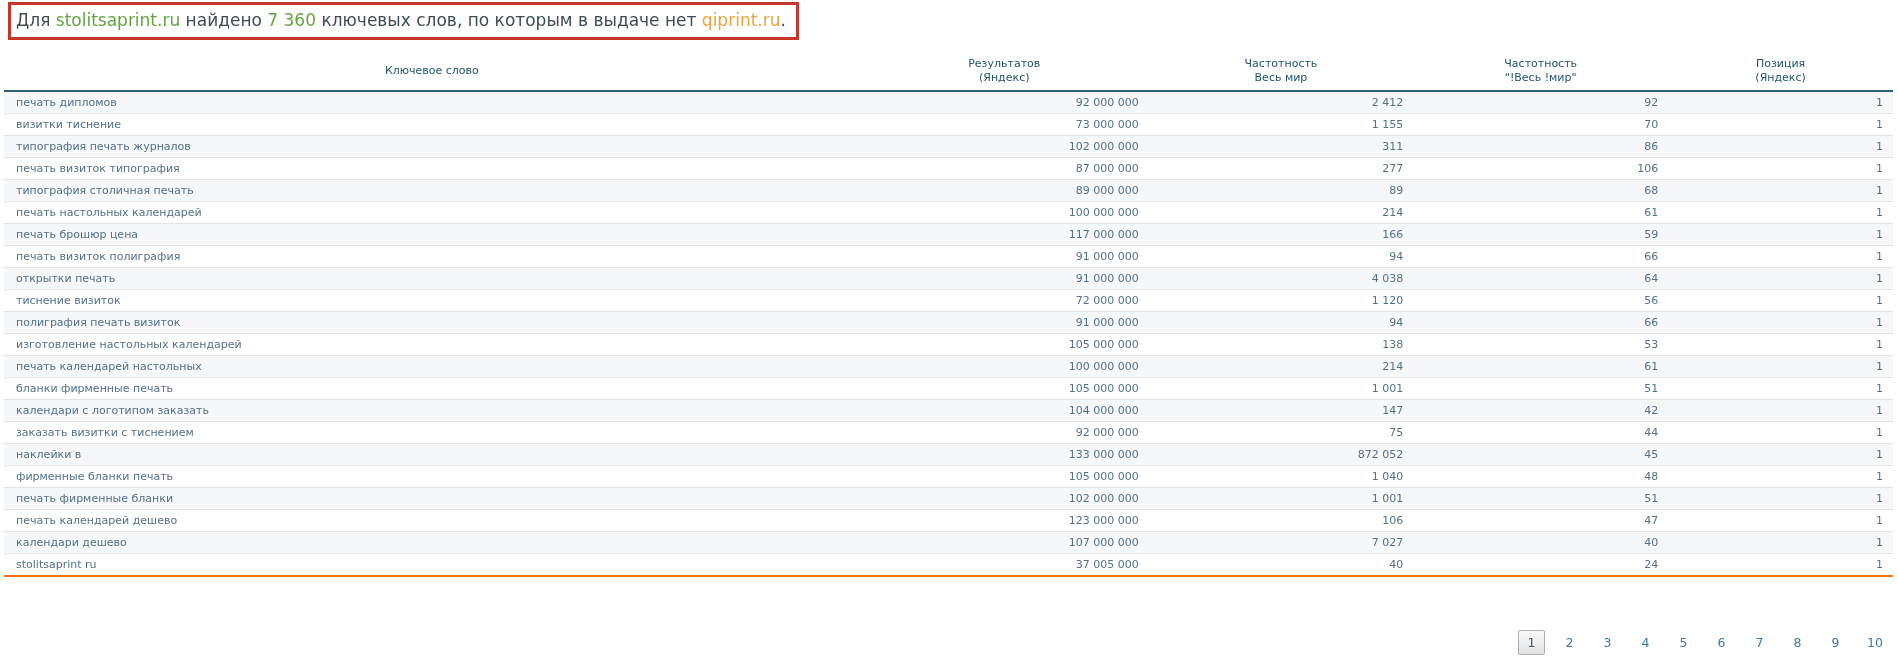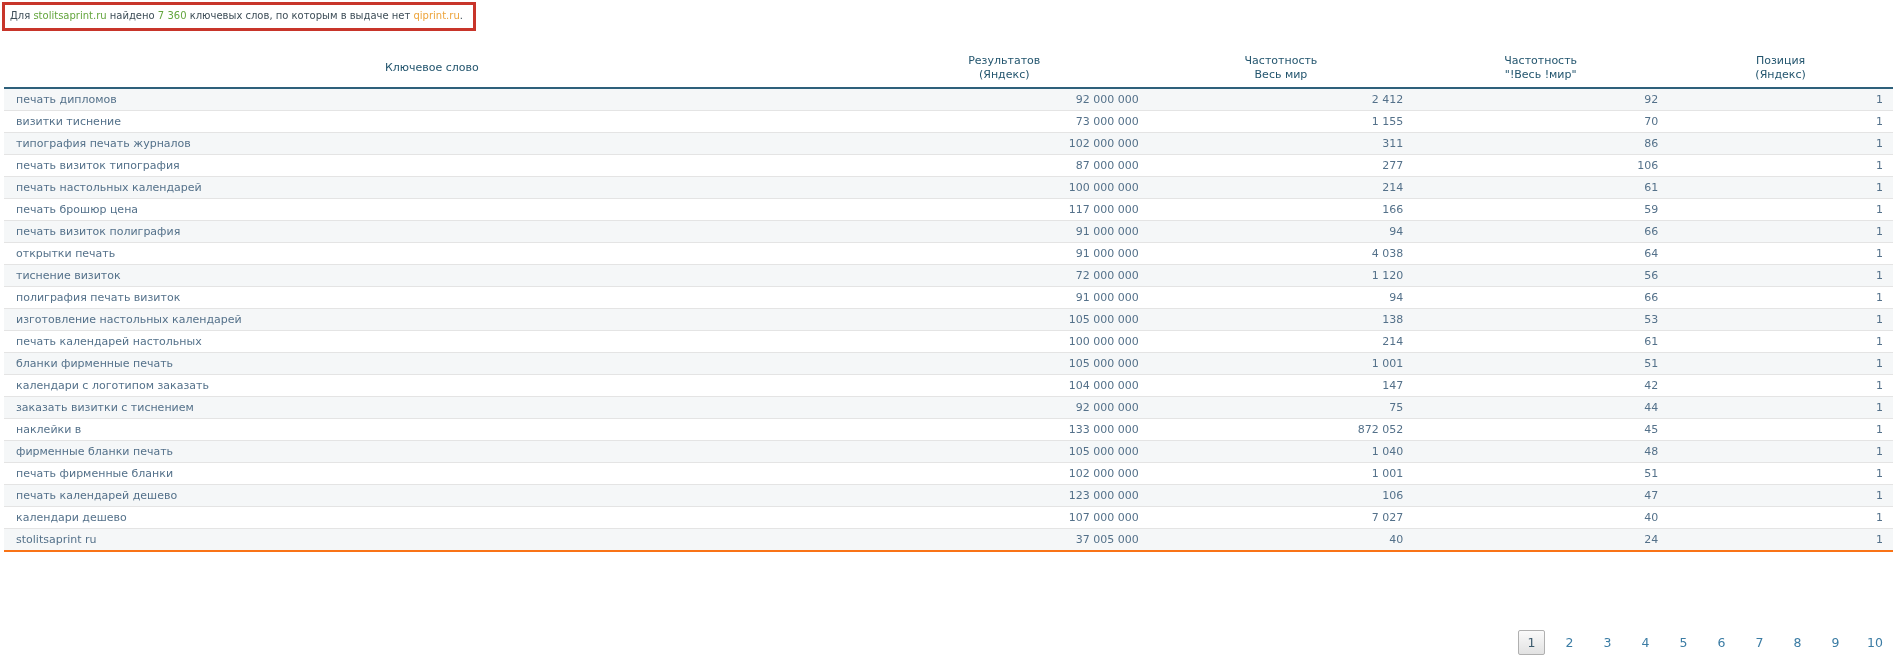--- a/index.html
+++ b/index.html
@@ -6,37 +6,37 @@
   html, body { margin: 0; padding: 0; background: #ffffff; }
   body {
     font-family: "DejaVu Sans", "Liberation Sans", sans-serif;
     width: 1898px; height: 669px; overflow: hidden;
   }
   .page { position: relative; width: 1898px; height: 669px; background: #fff; }
 
   
   .summary-box {
     display: inline-block;
-    margin: 2px 0 0 2px;
+    margin: 2px 0 0 8px;
     border: 3px solid #c8352a;
     padding: 5px 10px 7px 5px;
-    font-size: 10px;
+    font-size: 17px;
     color: #3d4d57;
     white-space: nowrap;
     background: #fff;
   }
   .summary-box a { text-decoration: none; cursor: pointer; }
   .link-green { color: #63a53d; }
   .txt-green  { color: #63a53d; }
   .link-orange { color: #eda43b; }
 
   
   table.kw {
     width: 1889px;
-    margin: 20px 4px 0 4px;
+    margin: 14px 4px 0 4px;
     border-collapse: collapse;
     table-layout: fixed;
   }
   table.kw thead th {
     font-weight: normal;
     font-size: 11px;
     line-height: 1.25;
     color: #23556e;
     text-align: center;
     vertical-align: middle;
@@ -132,20 +132,27 @@
           <td class="num">1</td>
         </tr>
         <tr>
           <td>печать визиток типография</td>
           <td class="num">87 000 000</td>
           <td class="num">277</td>
           <td class="num">106</td>
           <td class="num">1</td>
         </tr>
         <tr>
+          <td>типография столичная печать</td>
+          <td class="num">89 000 000</td>
+          <td class="num">89</td>
+          <td class="num">68</td>
+          <td class="num">1</td>
+        </tr>
+        <tr>
           <td>печать настольных календарей</td>
           <td class="num">100 000 000</td>
           <td class="num">214</td>
           <td class="num">61</td>
           <td class="num">1</td>
         </tr>
         <tr>
           <td>печать брошюр цена</td>
           <td class="num">117 000 000</td>
           <td class="num">166</td>

